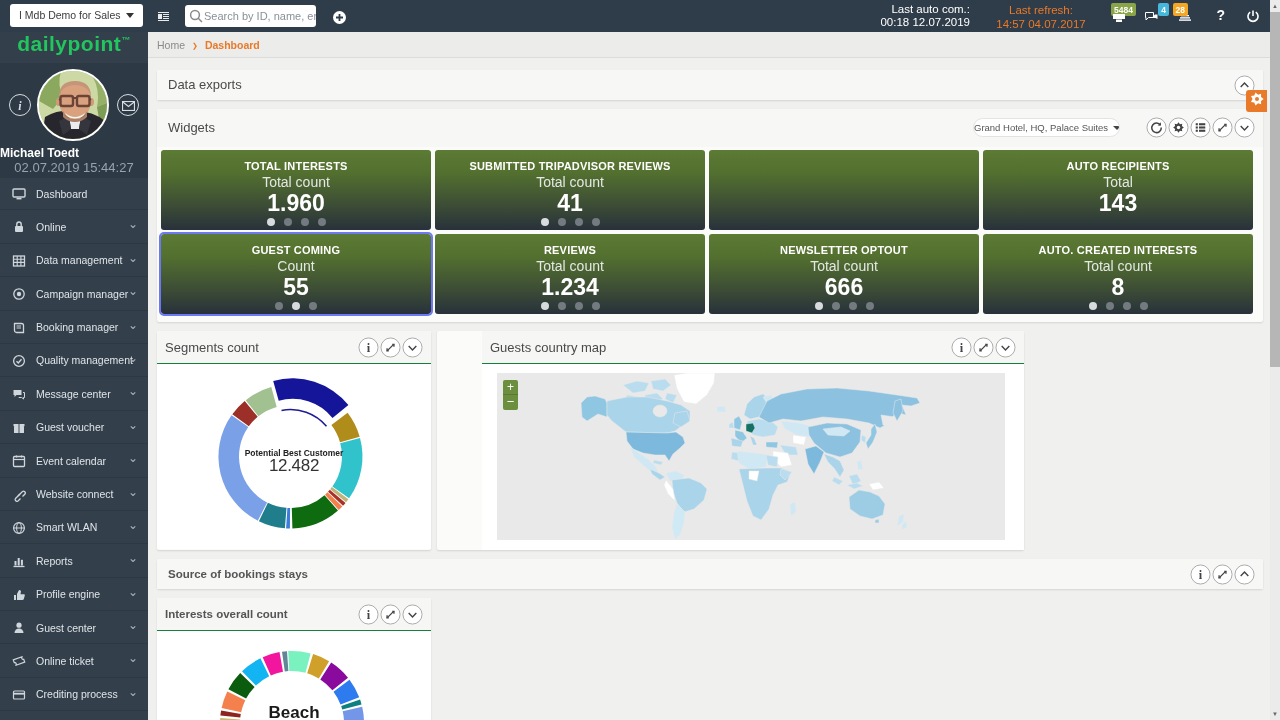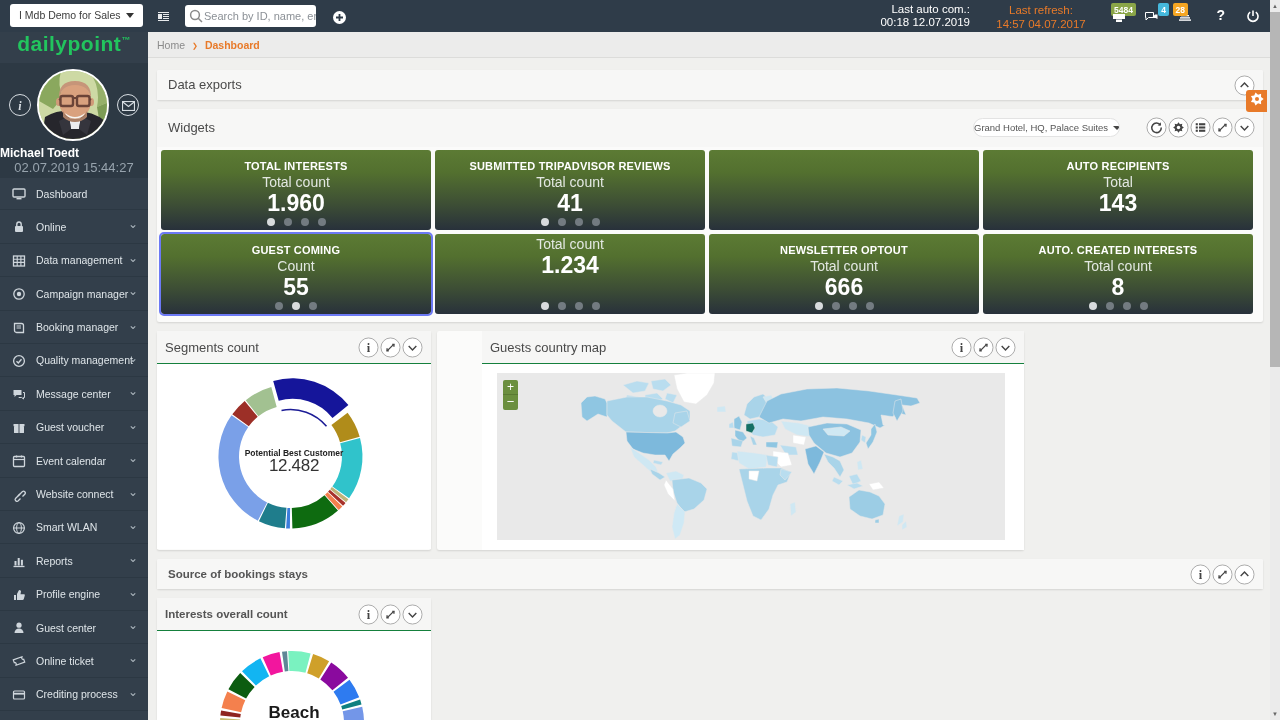--- a/index.html
+++ b/index.html
@@ -361,20 +361,21 @@
           <div class="ttitle">GUEST COMING</div>
           <div class="tsub">Count</div>
           <div class="tnum">55</div>
           <div class="dots">
             <span class="dot"></span>
             <span class="dot on"></span>
             <span class="dot"></span>
           </div>
         </div>
 <div class="tile">
+          <div class="ttitle">REVIEWS</div>
           <div class="tsub">Total count</div>
           <div class="tnum">1.234</div>
           <div class="dots">
             <span class="dot on"></span>
             <span class="dot"></span>
             <span class="dot"></span>
             <span class="dot"></span>
           </div>
         </div>
 <div class="tile">

